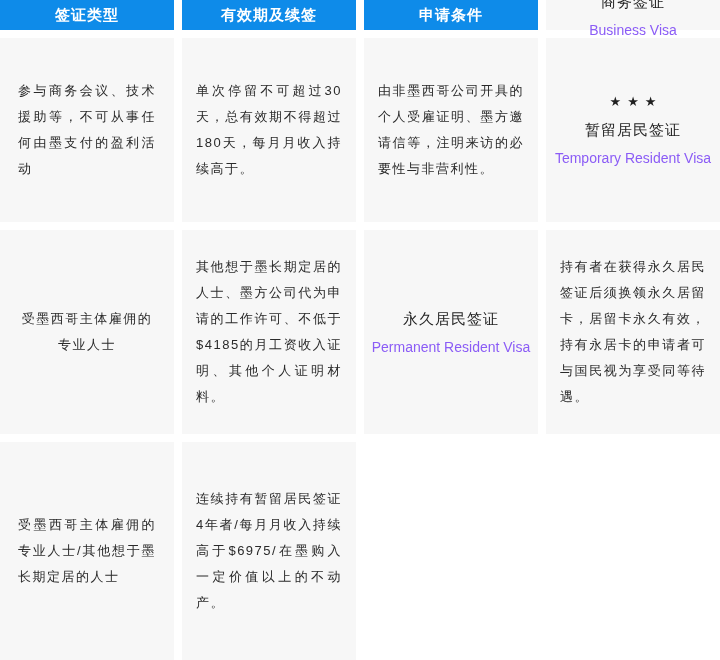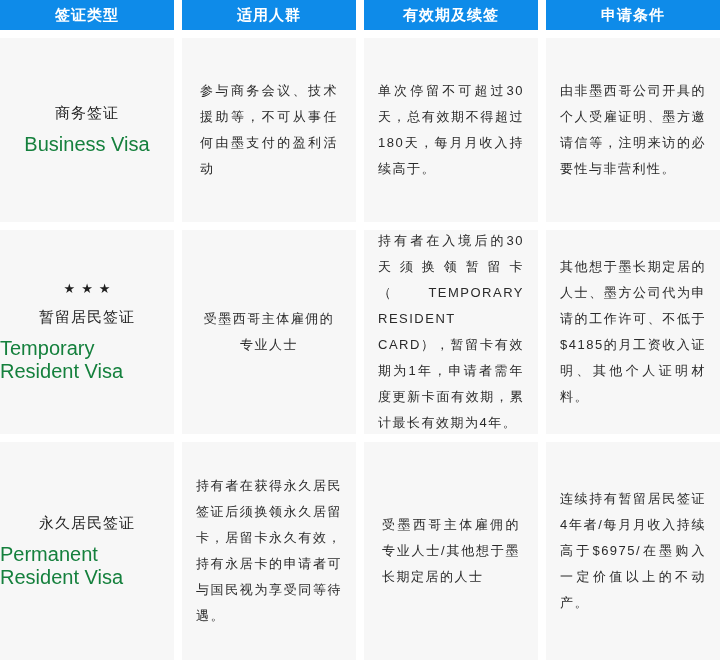--- a/index.html
+++ b/index.html
@@ -38,21 +38,21 @@
   }
   .type-cell .stars{
     font-size:13px;letter-spacing:6px;text-indent:6px;
     margin-bottom:12px;color:#1f1f1f;
   }
   .type-cell .type-cn{
     font-size:15px;font-weight:normal;color:#1f1f1f;
     margin-bottom:10px;letter-spacing:1px;
   }
   .type-cell .type-en{
-    font-size:20px;color:#15803d;
+    font-size:14px;color:#8b5cf6;
   }
   .body-cell{
     display:block;
     font-size:13px;line-height:26px;
     letter-spacing:1.5px;
     text-align:justify;
     padding:0 14px;
   }
   
   .body-cell{display:flex;align-items:center;}
@@ -60,23 +60,20 @@
   .body-cell.center-text > span{text-align:center;}
   .audience{padding:0 18px;}
 </style>
 </head>
 <body>
 
 <div class="table">
 
   <div class="hcell">
     <span>签证类型</span>
-  </div>
-  <div class="hcell">
-    <span>适用人群</span>
   </div>
   <div class="hcell">
     <span>有效期及续签</span>
   </div>
   <div class="hcell">
     <span>申请条件</span>
   </div>
 
   <div class="cell type-cell">
     <div class="type-cn">商务签证</div>
@@ -94,23 +91,20 @@
 
   <div class="cell type-cell">
     <div class="stars">★★★</div>
     <div class="type-cn">暂留居民签证</div>
     <div class="type-en">Temporary Resident Visa</div>
   </div>
   <div class="cell body-cell audience center-text">
     <span>受墨西哥主体雇佣的专业人士</span>
   </div>
   <div class="cell body-cell">
-    <span>持有者在入境后的30天须换领暂留卡（TEMPORARY RESIDENT CARD），暂留卡有效期为1年，申请者需年度更新卡面有效期，累计最长有效期为4年。</span>
-  </div>
-  <div class="cell body-cell">
     <span>其他想于墨长期定居的人士、墨方公司代为申请的工作许可、不低于$4185的月工资收入证明、其他个人证明材料。</span>
   </div>
 
   <div class="cell type-cell">
     <div class="type-cn">永久居民签证</div>
     <div class="type-en">Permanent Resident Visa</div>
   </div>
   <div class="cell body-cell">
     <span>持有者在获得永久居民签证后须换领永久居留卡，居留卡永久有效，持有永居卡的申请者可与国民视为享受同等待遇。</span>
   </div>

